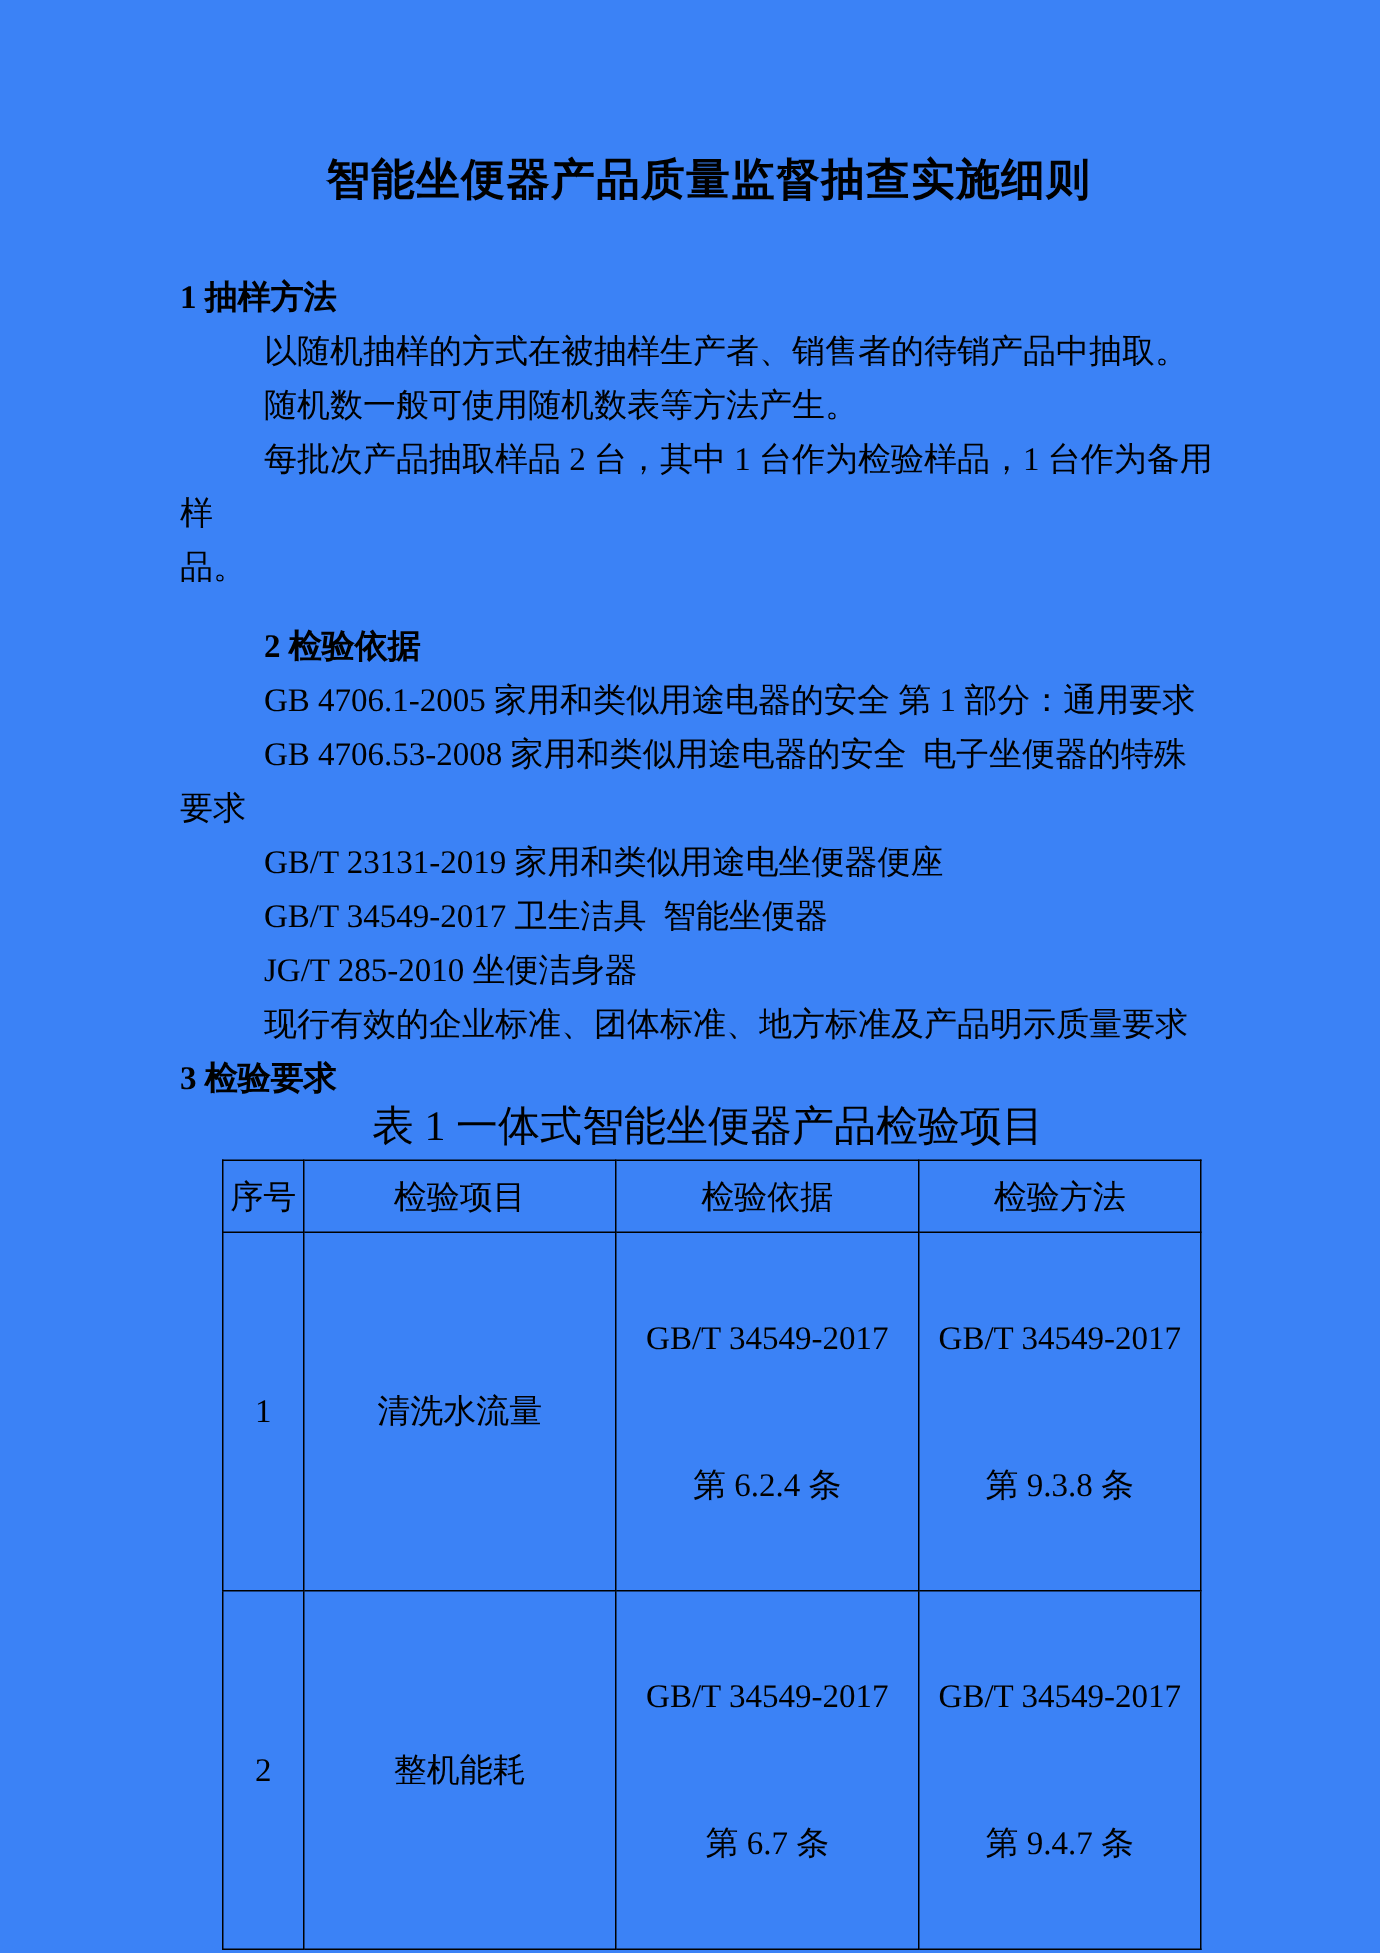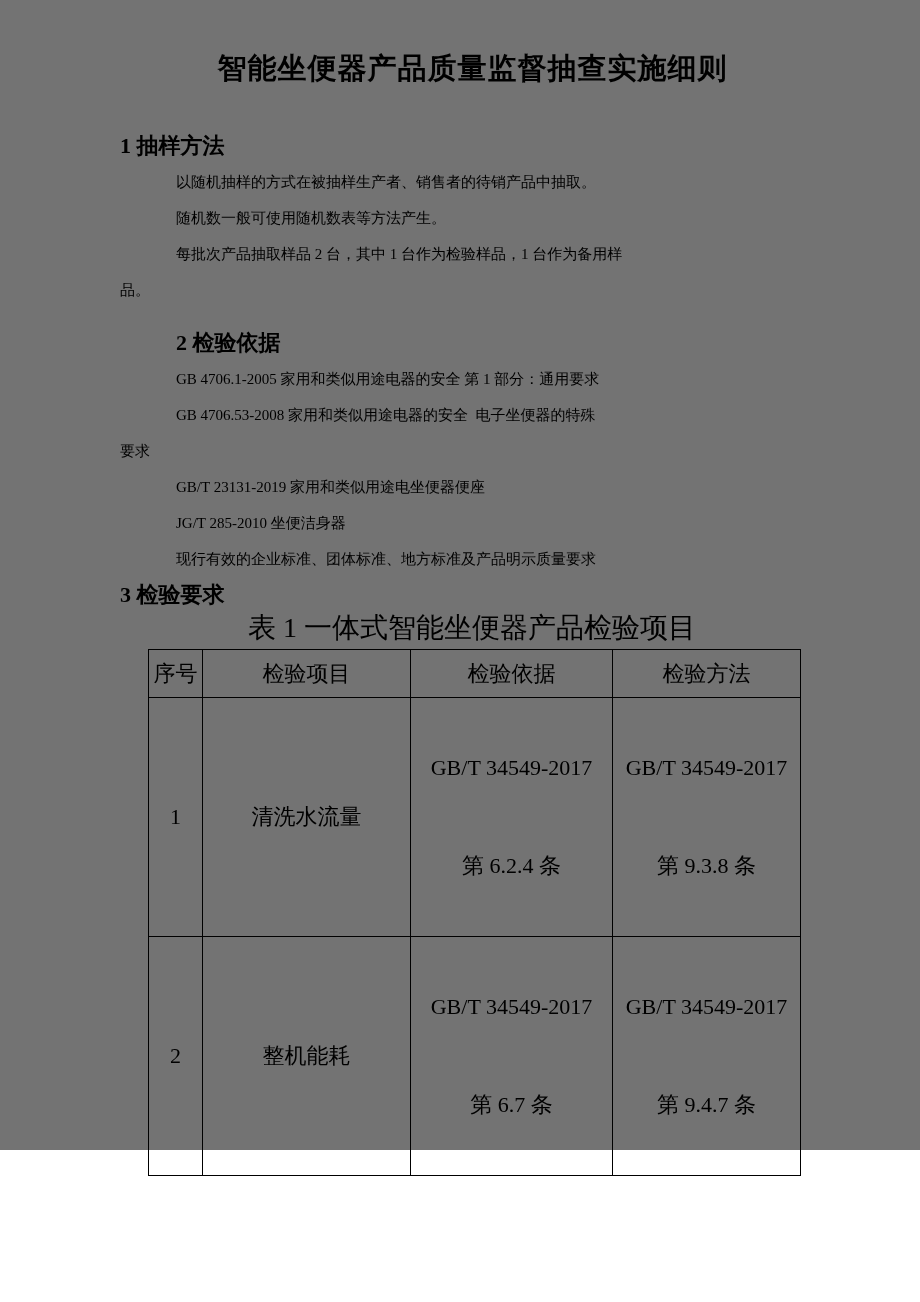--- a/index.html
+++ b/index.html
@@ -1,41 +1,41 @@
 <!DOCTYPE html>
 <html><head>
 <meta charset="utf-8">
 <style>
   * { margin: 0; padding: 0; box-sizing: border-box; }
   html, body { background: #ffffff; }
   body { width: 920px; height: 1302px; overflow: hidden; }
   .page {
-    width: 920px; height: 1150px;
-    background: #737373;
+    width: 920px; height: 1302px;
+    background: #3b82f6;
     color: #000000;
     font-family: "Liberation Serif", "DejaVu Serif", serif;
-    padding: 48px 95px 0 120px;
+    padding: 100px 95px 0 120px;
   }
   .title {
     font-size: 29px;
     font-weight: bold;
     text-align: center;
     line-height: 40px;
     letter-spacing: 1px;
     margin-bottom: 40px;
     white-space: pre-wrap;
   }
   .h1 {
     font-size: 22px;
     font-weight: bold;
     line-height: 36px;
     white-space: pre-wrap;
   }
   .para {
-    font-size: 15px;
+    font-size: 22px;
     line-height: 36px;
     white-space: pre-wrap;
   }
   .indent { text-indent: 56px; }
   .mt { margin-top: 17px; }
   .caption {
     font-size: 28px;
     line-height: 30px;
     margin-left: 128px;
     margin-bottom: 6px;
@@ -75,20 +75,21 @@
   <div class="para indent">以随机抽样的方式在被抽样生产者、销售者的待销产品中抽取。</div>
   <div class="para indent">随机数一般可使用随机数表等方法产生。</div>
   <div class="para indent">每批次产品抽取样品 2 台，其中 1 台作为检验样品，1 台作为备用样
 品。</div>
 
   <div class="h1 indent mt">2 检验依据</div>
   <div class="para indent">GB 4706.1-2005 家用和类似用途电器的安全 第 1 部分：通用要求</div>
   <div class="para indent">GB 4706.53-2008 家用和类似用途电器的安全  电子坐便器的特殊
 要求</div>
   <div class="para indent">GB/T 23131-2019 家用和类似用途电坐便器便座</div>
+  <div class="para indent">GB/T 34549-2017 卫生洁具  智能坐便器</div>
   <div class="para indent">JG/T 285-2010 坐便洁身器</div>
   <div class="para indent">现行有效的企业标准、团体标准、地方标准及产品明示质量要求</div>
 
   <div class="h1">3 检验要求</div>
 
   <div class="caption">表 1 一体式智能坐便器产品检验项目</div>
 
   <table class="tbl">
     <colgroup>
         <col class="c1">

